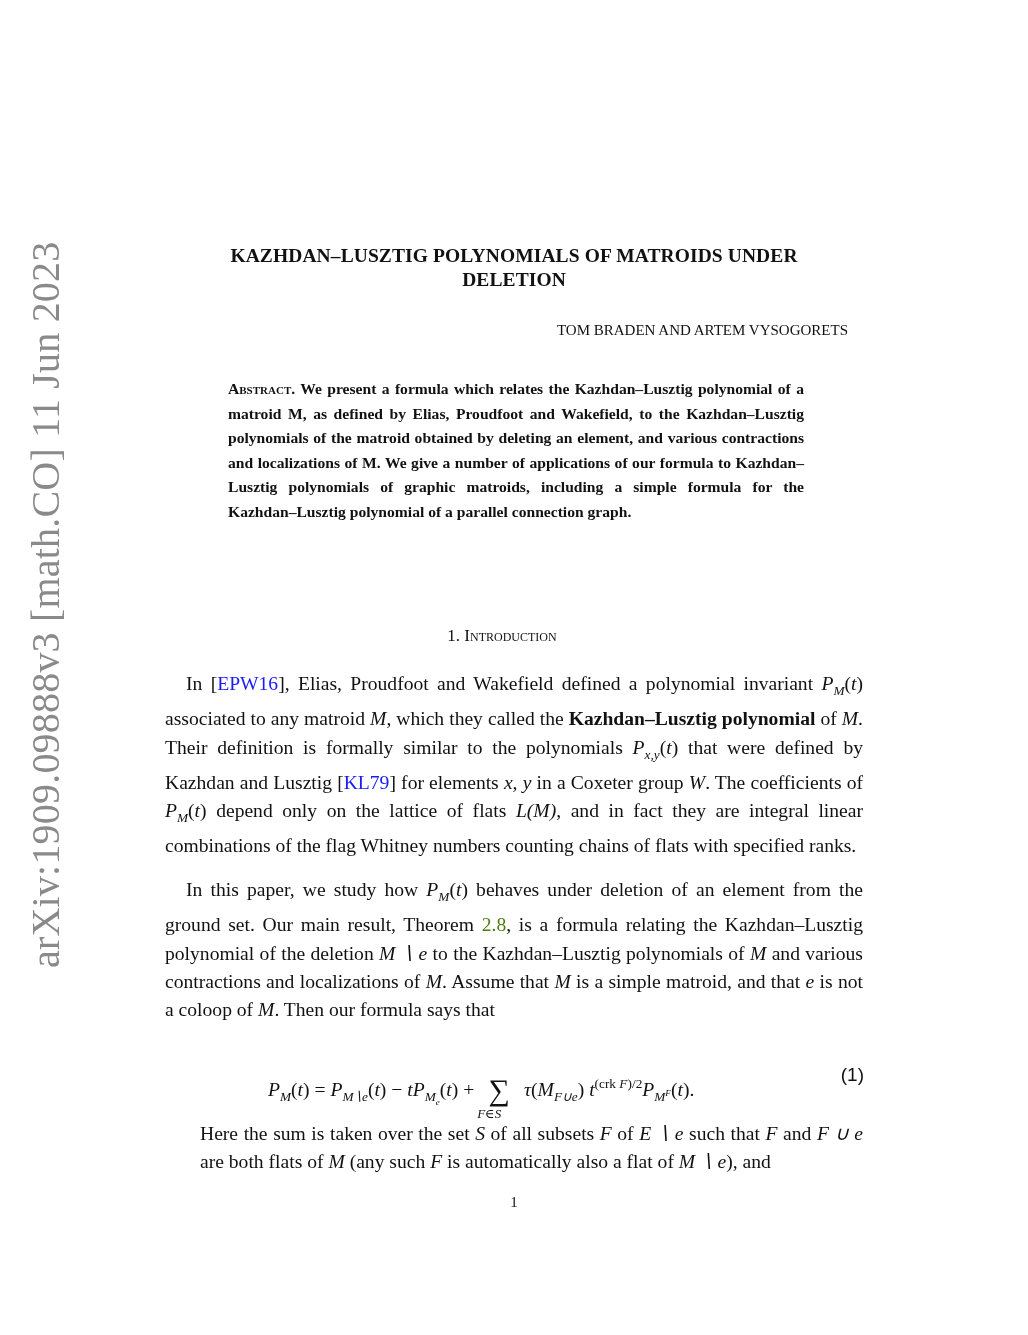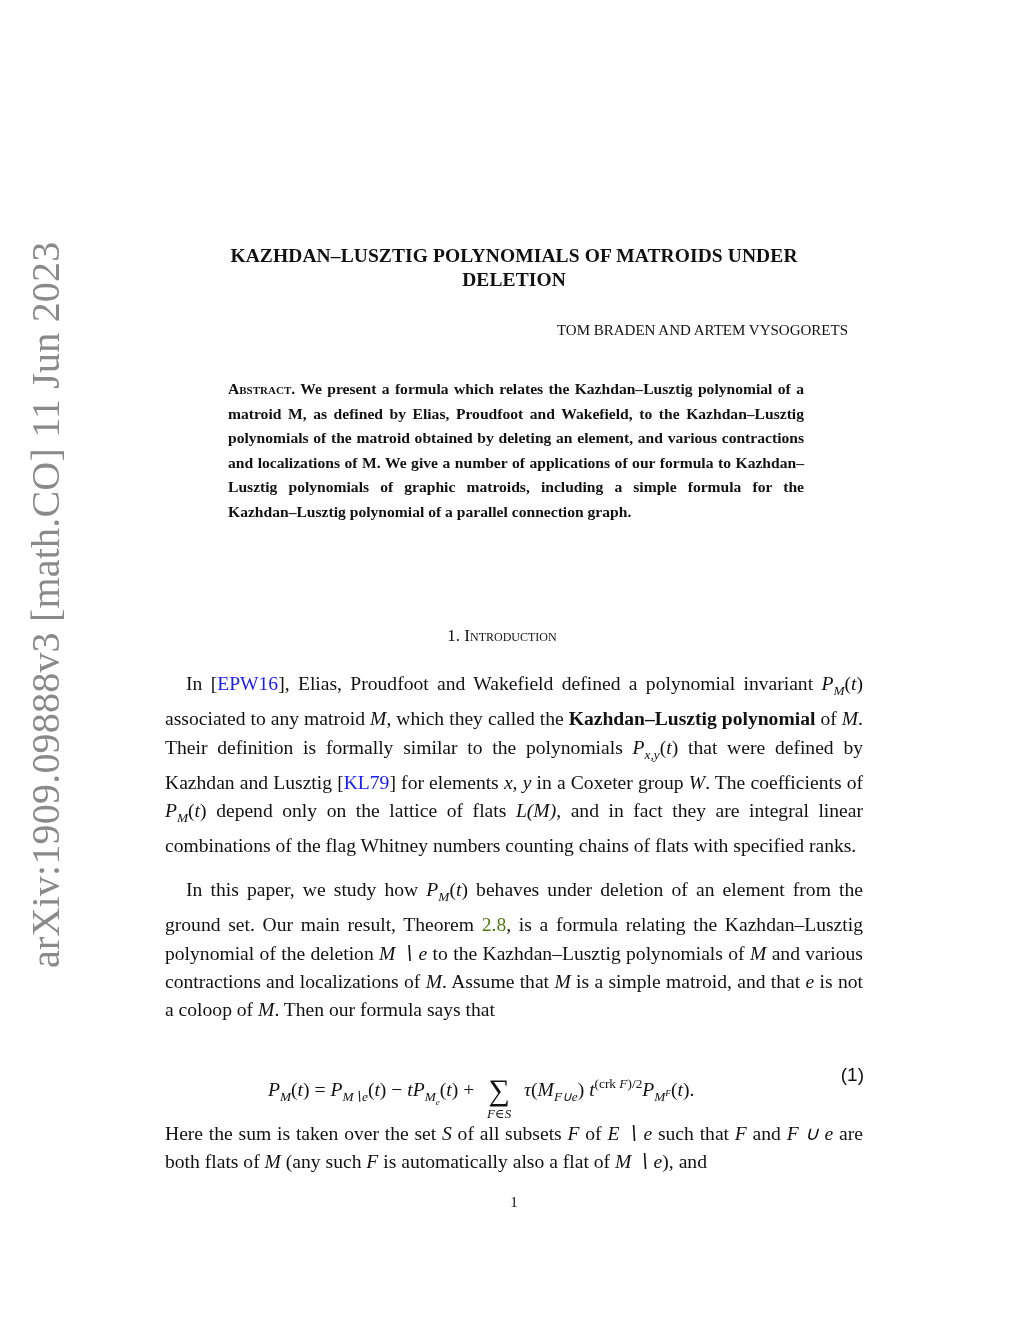--- a/index.html
+++ b/index.html
@@ -16,30 +16,30 @@
     line-height: 24.5px; text-align: justify; font-weight: bold; }
   .sc { font-variant: small-caps; }
   .section { position: absolute; left: 148px; width: 708px; top: 626px; text-align: center;
     font-size: 17px; }
   .body { position: absolute; left: 165px; width: 698px; font-size: 19.6px; line-height: 28.3px;
     text-align: justify; }
   .p1 { top: 670px; }
   .p2 { top: 876px; }
   .p3 { top: 1120px; }
   .body p { margin: 0; text-indent: 21px; }
-  .body p.noindent { text-indent: 0; }
+  .body p.noindent { text-indent: 0; margin-left: 35px; }
   .m { font-style: italic; font-family: "Liberation Serif", serif; }
   .link-blue { color: #1a1aff; }
   .link-red { color: #4d7c0f; }
   .equation { position: absolute; left: 260px; top: 1060px; width: 604px; height: 52px;
     font-size: 19.6px; }
   .eq-body { position: absolute; left: 8px; top: 4px; white-space: nowrap; margin-top: 12px; }
   .eq-sum { display: inline-block; position: relative; width: 40px; text-align: center; vertical-align: -4px; }
   .eq-sum .sig { font-size: 30px; line-height: 28px; }
-  .eq-sum .under { position: absolute; left: -2px; top: 30px; font-size: 13px; font-style: italic; width: 44px; text-align: center; }
+  .eq-sum .under { position: absolute; left: -2px; top: 30px; font-size: 13px; font-style: italic; width: 44px; text-align: left; }
   .eq-number { position: absolute; right: 0; top: 4px; font-family: "Liberation Sans", sans-serif; font-size: 19px; }
   sub, sup { font-size: 0.68em; }
   .page-number { position: absolute; left: 0; width: 1028px; top: 1194px; text-align: center; font-size: 15px; }
 </style>
 </head>
 <body>
 
 <div class="arxiv-stamp">arXiv:1909.09888v3  [math.CO]  11 Jun 2023</div>
 
 <div class="title">

